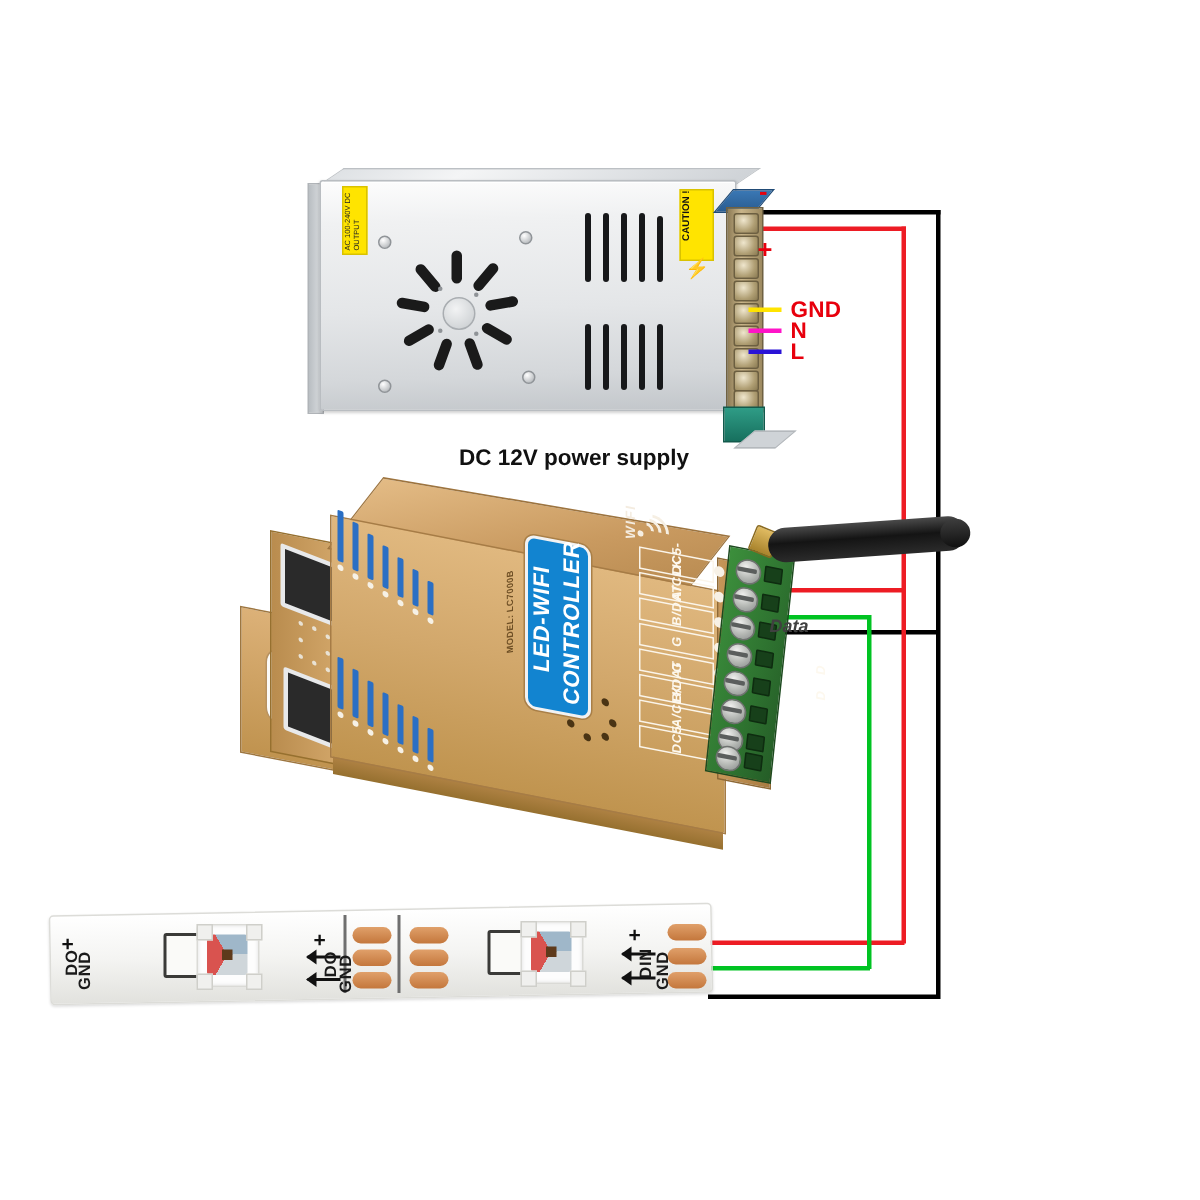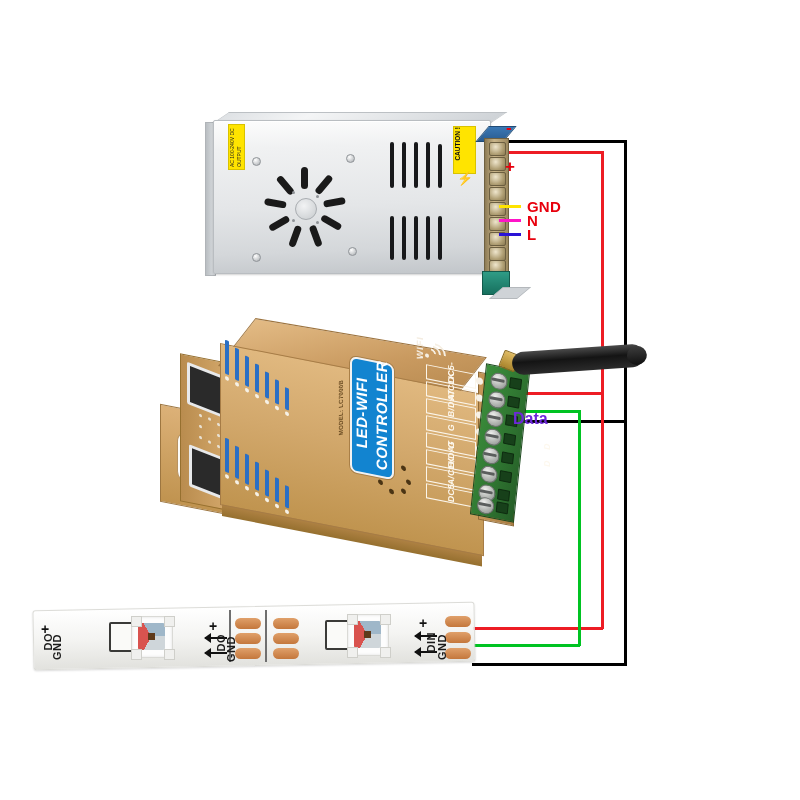--- a/index.html
+++ b/index.html
@@ -260,20 +260,21 @@
 
   <div class="stub abs" style="left:499px;top:205px;background:#ffe400;"></div>
   <div class="lbl" style="left:527px;top:198px;">GND</div>
 
   <div class="stub abs" style="left:499px;top:219px;background:#ff14c8;"></div>
   <div class="lbl" style="left:527px;top:212px;">N</div>
 
   <div class="stub abs" style="left:499px;top:233px;background:#2a13d6;"></div>
   <div class="lbl" style="left:527px;top:226px;">L</div>
 
+  <div class="abs" style="left:306px;top:297px;font-size:15px;font-weight:bold;color:#111;">DC 12V power supply</div>
 
   <div class="abs" id="ctrl">
     <div class="bracket">
       <div class="bslot"></div>
     </div>
     <div class="side">
       <div class="rj" style="left:6px;top:10px;"></div>
       <div class="rj" style="left:8px;top:92px;"></div>
       <div class="holes" style="left:18px;top:58px;width:26px;height:28px;">
         <i style="left:0;top:0"></i>
@@ -398,21 +399,21 @@
         <div class="chole" style="top:122px"></div>
       <div class="cscrew" style="top:133px"></div>
         <div class="cslot" style="top:139px"></div>
         <div class="chole" style="top:135px"></div>
     </div>
 
     <div class="ant-sma"></div>
     <div class="ant"></div>
   </div>
 
-  <div class="wirelbl" style="left:513px;top:410px;color:#6d28d9;font-size:16px;">Data</div>
+  <div class="wirelbl" style="left:513px;top:410px;color:#404040;font-size:12px;font-style:italic;">Data</div>
 
   <div class="abs" id="strip">
     <div class="strip-pcb"></div>
 
     <div class="splus" style="left:8px;top:21px;">+</div>
     <div class="stxt" style="left:9px;top:33px;">DO</div>
     <div class="stxt" style="left:18px;top:34px;">GND</div>
 
     <div class="ic" style="left:76px;top:22px;"></div>
     <div class="led" style="left:98px;top:16px;">

